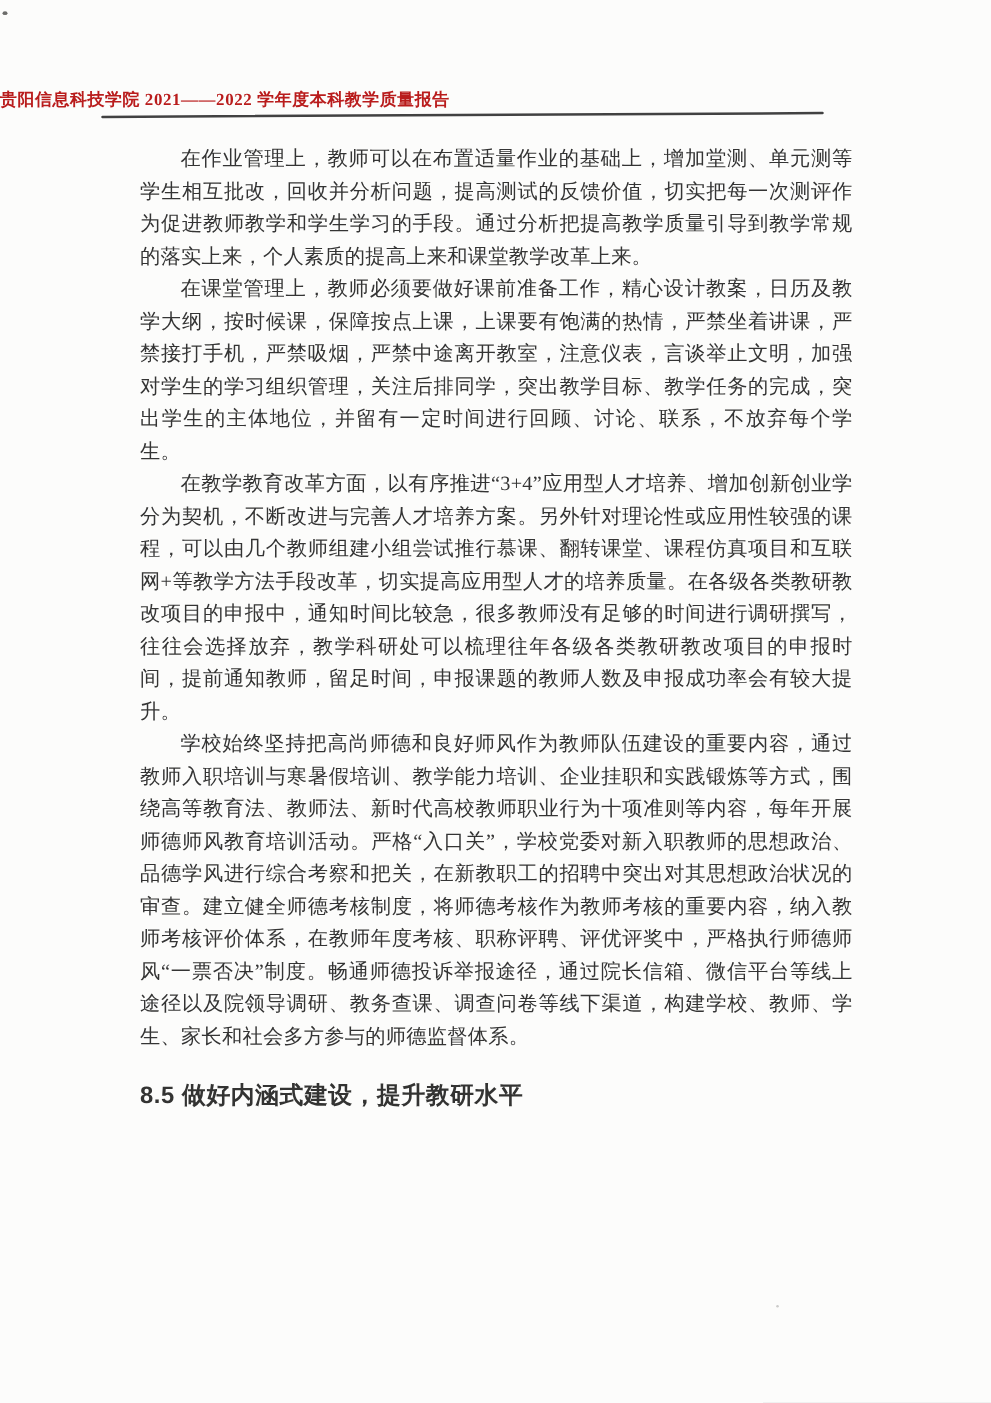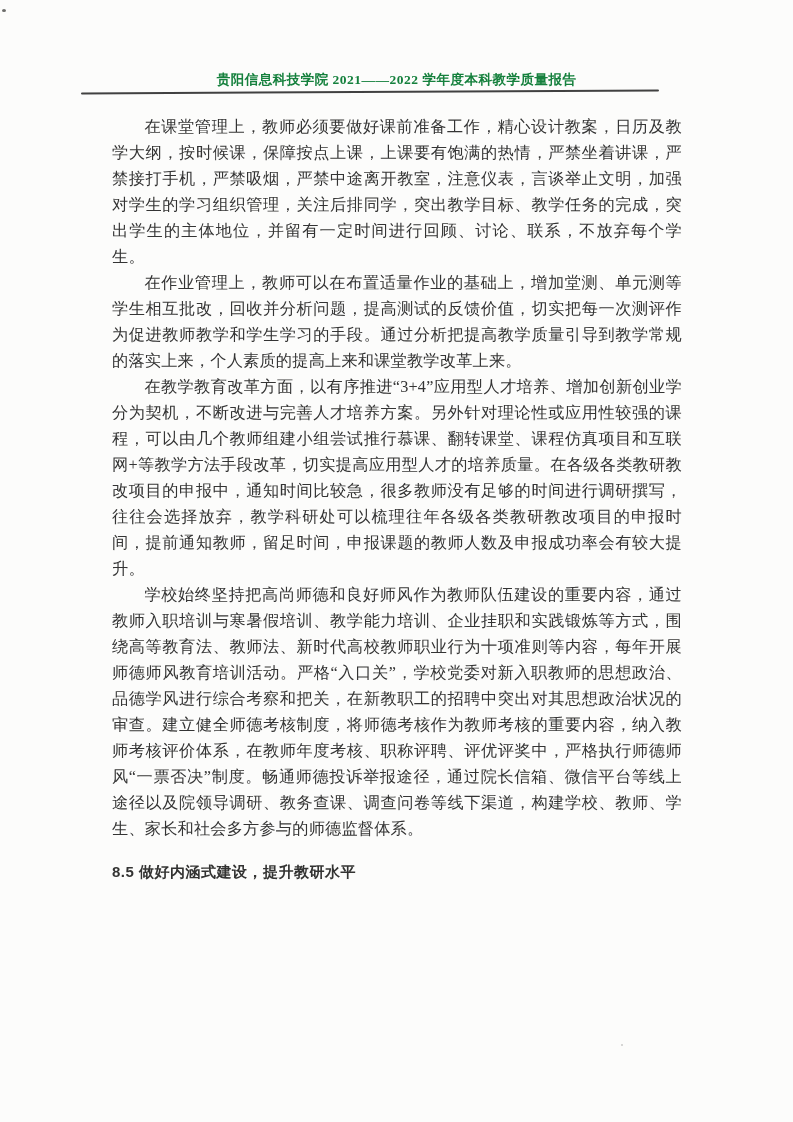--- a/index.html
+++ b/index.html
@@ -14,24 +14,24 @@
     margin: 0 auto;
     background: #fcfcfb;
     overflow: hidden;
     font-family: "Liberation Serif", "DejaVu Serif", serif;
   }
   .doc-header {
     position: absolute;
     top: 71px;
     left: 0;
     width: 100%;
-    text-align: center;
+    text-align: left;
     font-size: 13.5px;
     letter-spacing: 0.5px;
-    color: #15803d;
+    color: #b91c1c;
     font-weight: 600;
   }
   .header-rule {
     position: absolute;
     top: 91px;
     left: 81px;
     width: 578px;
     height: 2px;
     background: #414141;
     transform: rotate(-0.3deg);
@@ -48,21 +48,21 @@
     text-indent: 2em;
     font-size: 16.2px;
     line-height: 26px;
     text-align: justify;
     color: #343434;
     letter-spacing: 0.2px;
   }
   .section-heading {
     margin: 21px 0 18px 0;
     font-family: "Liberation Sans", "DejaVu Sans", sans-serif;
-    font-size: 15px;
+    font-size: 19px;
     font-weight: 700;
     color: #333332;
     letter-spacing: 0.5px;
   }
   .doc-footer {
     position: absolute;
     top: 1013px;
     left: 0;
     width: 100%;
     text-align: center;
@@ -82,23 +82,23 @@
 <body>
 
 <div class="page">
 
   <div class="doc-header">贵阳信息科技学院 2021——2022 学年度本科教学质量报告</div>
 
   <div class="header-rule"></div>
 
   <div class="content">
 
+    <p class="body-para">在作业管理上，教师可以在布置适量作业的基础上，增加堂测、单元测等学生相互批改，回收并分析问题，提高测试的反馈价值，切实把每一次测评作为促进教师教学和学生学习的手段。通过分析把提高教学质量引导到教学常规的落实上来，个人素质的提高上来和课堂教学改革上来。</p>
+
     <p class="body-para">在课堂管理上，教师必须要做好课前准备工作，精心设计教案，日历及教学大纲，按时候课，保障按点上课，上课要有饱满的热情，严禁坐着讲课，严禁接打手机，严禁吸烟，严禁中途离开教室，注意仪表，言谈举止文明，加强对学生的学习组织管理，关注后排同学，突出教学目标、教学任务的完成，突出学生的主体地位，并留有一定时间进行回顾、讨论、联系，不放弃每个学生。</p>
-
-    <p class="body-para">在作业管理上，教师可以在布置适量作业的基础上，增加堂测、单元测等学生相互批改，回收并分析问题，提高测试的反馈价值，切实把每一次测评作为促进教师教学和学生学习的手段。通过分析把提高教学质量引导到教学常规的落实上来，个人素质的提高上来和课堂教学改革上来。</p>
 
     <p class="body-para">在教学教育改革方面，以有序推进“3+4”应用型人才培养、增加创新创业学分为契机，不断改进与完善人才培养方案。另外针对理论性或应用性较强的课程，可以由几个教师组建小组尝试推行慕课、翻转课堂、课程仿真项目和互联网+等教学方法手段改革，切实提高应用型人才的培养质量。在各级各类教研教改项目的申报中，通知时间比较急，很多教师没有足够的时间进行调研撰写，往往会选择放弃，教学科研处可以梳理往年各级各类教研教改项目的申报时间，提前通知教师，留足时间，申报课题的教师人数及申报成功率会有较大提升。</p>
 
     <p class="body-para">学校始终坚持把高尚师德和良好师风作为教师队伍建设的重要内容，通过教师入职培训与寒暑假培训、教学能力培训、企业挂职和实践锻炼等方式，围绕高等教育法、教师法、新时代高校教师职业行为十项准则等内容，每年开展师德师风教育培训活动。严格“入口关”，学校党委对新入职教师的思想政治、品德学风进行综合考察和把关，在新教职工的招聘中突出对其思想政治状况的审查。建立健全师德考核制度，将师德考核作为教师考核的重要内容，纳入教师考核评价体系，在教师年度考核、职称评聘、评优评奖中，严格执行师德师风“一票否决”制度。畅通师德投诉举报途径，通过院长信箱、微信平台等线上途径以及院领导调研、教务查课、调查问卷等线下渠道，构建学校、教师、学生、家长和社会多方参与的师德监督体系。</p>
 
     <h2 class="section-heading">8.5 做好内涵式建设，提升教研水平</h2>
 
 
 
   </div>

